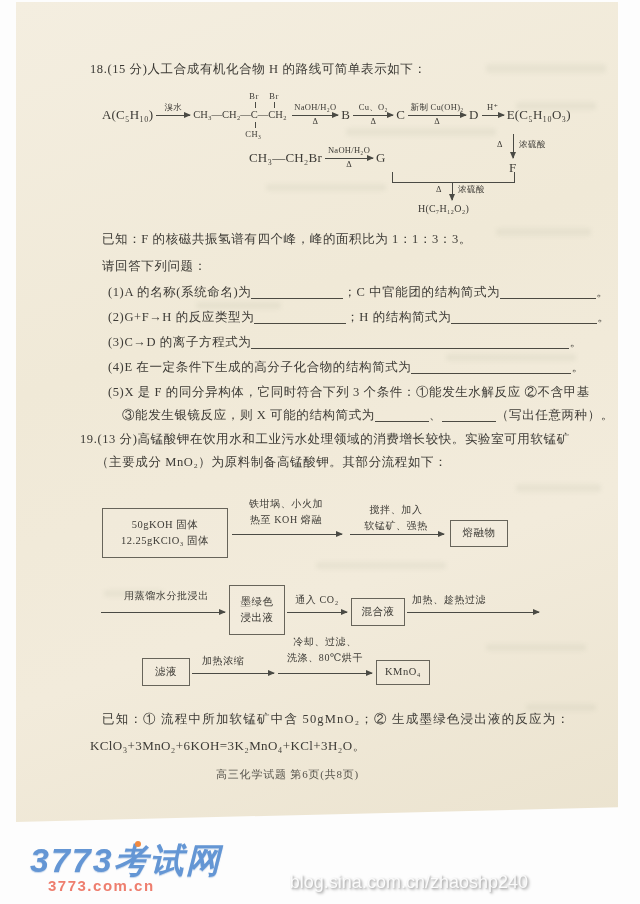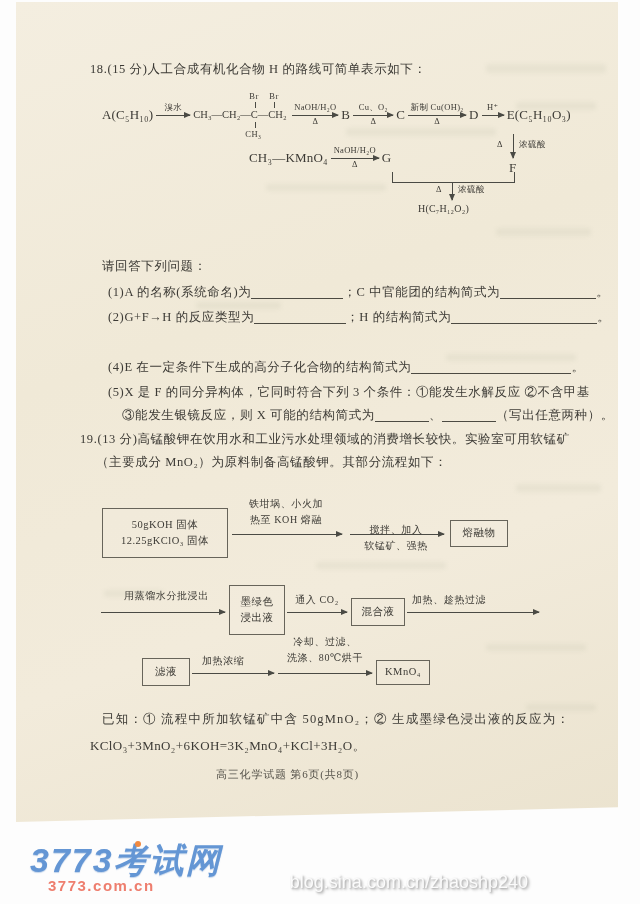--- a/index.html
+++ b/index.html
@@ -116,63 +116,65 @@
         </span>
         <span class="chem">E(C₅H₁₀O₃)</span>
       </div>
 
       <div class="va" style="left:497px;top:44px;height:24px;"></div>
       <span class="slabel" style="left:481px;top:50px;position:absolute;">Δ</span>
       <span class="slabel" style="left:503px;top:50px;position:absolute;">浓硫酸</span>
       <span class="chem" style="position:absolute;left:493px;top:70px;">F</span>
 
       <div class="chain" style="left:233px;top:56px;">
-        <span class="chem">CH₃—KMnO₄</span>
+        <span class="chem">CH₃—CH₂Br</span>
         <span class="rx" style="min-width:48px;">
           <span class="rx-top">NaOH/H₂O</span>
           <span class="rx-shaft ha"></span>
           <span class="rx-bot">Δ</span>
         </span>
         <span class="chem">G</span>
       </div>
 
       <div class="bracket" style="left:376px;top:82px;width:121px;height:10px;"></div>
       <div class="va" style="left:436px;top:92px;height:18px;"></div>
       <span class="slabel" style="left:420px;top:95px;position:absolute;">Δ</span>
       <span class="slabel" style="left:442px;top:95px;position:absolute;">浓硫酸</span>
       <span class="chem" style="position:absolute;left:402px;top:113px;font-size:10px;">H(C₇H₁₂O₂)</span>
     </div>
 
+    <div class="tline" style="left:86px;top:230px;">已知：F 的核磁共振氢谱有四个峰，峰的面积比为 1：1：3：3。</div>
     <div class="tline" style="left:86px;top:257px;">请回答下列问题：</div>
 
     <div class="tline" style="left:92px;top:283px;"><span>(1)A 的名称(系统命名)为</span><span class="blank" style="width:92px;"></span><span>；C 中官能团的结构简式为</span><span class="blank" style="width:96px;"></span><span>。</span></div>
 
     <div class="tline" style="left:92px;top:308px;"><span>(2)G+F→H 的反应类型为</span><span class="blank" style="width:92px;"></span><span>；H 的结构简式为</span><span class="blank" style="width:146px;"></span><span>。</span></div>
 
+    <div class="tline" style="left:92px;top:333px;"><span>(3)C→D 的离子方程式为</span><span class="blank" style="width:318px;"></span><span>。</span></div>
 
     <div class="tline" style="left:92px;top:358px;"><span>(4)E 在一定条件下生成的高分子化合物的结构简式为</span><span class="blank" style="width:160px;"></span><span>。</span></div>
 
     <div class="tline" style="left:92px;top:383px;">(5)X 是 F 的同分异构体，它同时符合下列 3 个条件：①能发生水解反应 ②不含甲基</div>
     <div class="tline" style="left:106px;top:406px;"><span>③能发生银镜反应，则 X 可能的结构简式为</span><span class="blank" style="width:54px;"></span><span>、</span><span class="blank" style="width:54px;"></span><span>（写出任意两种）。</span></div>
 
     <div class="tline" style="left:64px;top:430px;">19.(13 分)高锰酸钾在饮用水和工业污水处理领域的消费增长较快。实验室可用软锰矿</div>
     <div class="tline" style="left:80px;top:453px;">（主要成分 MnO₂）为原料制备高锰酸钾。其部分流程如下：</div>
 
     <div class="flow">
 
       <div class="fbox" style="left:86px;top:28px;width:124px;height:48px;">
         <div>50gKOH 固体</div>
         <div>12.25gKClO₃ 固体</div>
       </div>
       <div class="flabel" style="left:212px;top:16px;width:116px;">
         <div>铁坩埚、小火加</div>
         <div>热至 KOH 熔融</div>
       </div>
       <div class="ha farrow" style="left:216px;top:52px;width:110px;"></div>
-      <div class="flabel" style="left:332px;top:22px;width:96px;margin-top:20px;">
+      <div class="flabel" style="left:332px;top:22px;width:96px;">
         <div>搅拌、加入</div>
         <div>软锰矿、强热</div>
       </div>
       <div class="ha farrow" style="left:334px;top:52px;width:94px;"></div>
       <div class="fbox" style="left:434px;top:40px;width:56px;height:25px;">
         <div>熔融物</div>
       </div>
 
       <div class="flabel" style="left:108px;top:108px;">用蒸馏水分批浸出</div>
       <div class="ha farrow" style="left:85px;top:130px;width:124px;"></div>

